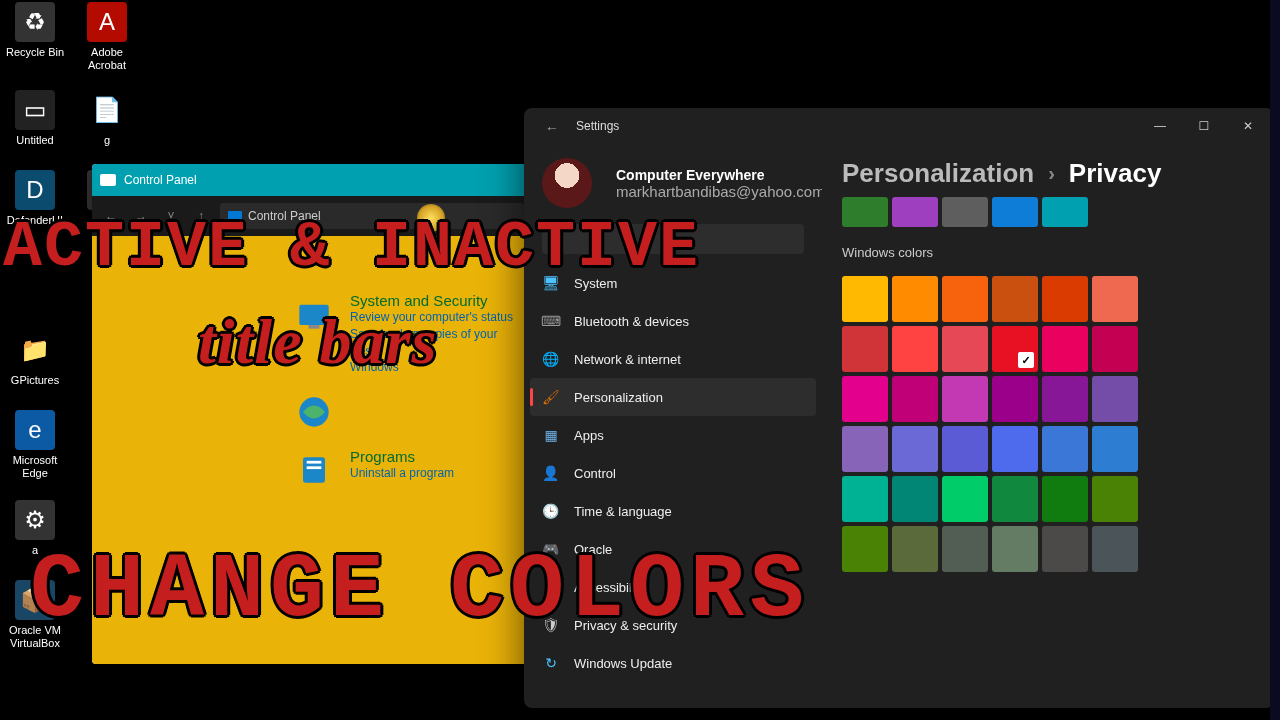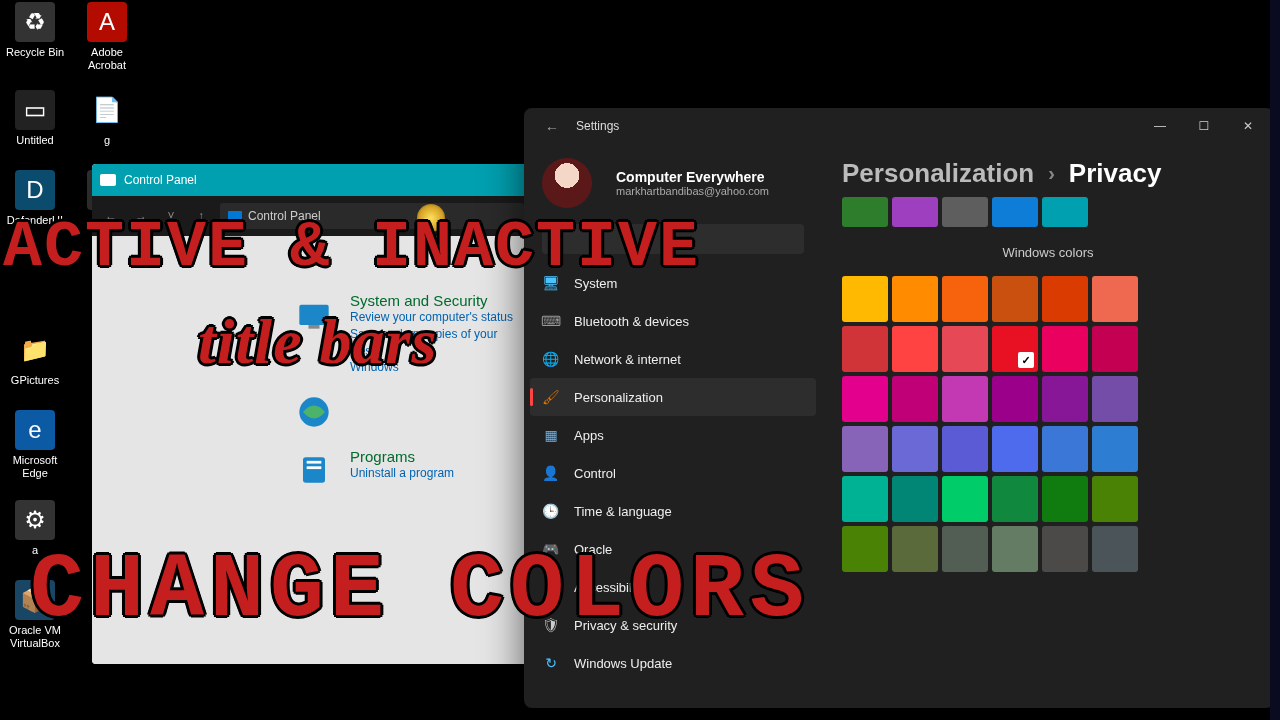--- a/index.html
+++ b/index.html
@@ -13,53 +13,53 @@
 
 .cp-window { position: absolute; left: 92px; top: 164px; width: 440px; height: 500px; background: #fff; border-radius: 4px; box-shadow: 0 4px 20px rgba(0,0,0,.4); overflow: hidden; }
 .cp-titlebar { height: 32px; background: #00a0b0; display: flex; align-items: center; padding: 0 8px; color: #fff; font-size: 12px; }
 .cp-titlebar .ti { width: 16px; height: 12px; background: #fff; margin-right: 8px; border-radius: 2px; }
 .cp-addressbar { height: 40px; background: #1a1a1a; display: flex; align-items: center; padding: 0 8px; gap: 8px; color: #ccc; font-size: 12px; position: relative; }
 .cp-addressbar .navbtn { width: 22px; height: 22px; color:#888; display:flex; align-items:center; justify-content:center; cursor:pointer; }
 .cp-addressbar .addr { flex: 1; background:#2a2a2a; height:26px; border-radius:3px; display:flex; align-items:center; padding:0 8px; gap:6px; }
 .cp-addressbar .addr-ico { width:14px; height:11px; background:#0078d4; border-radius:1px; }
 .cursor-spot { position:absolute; left:325px; top:8px; width:28px; height:28px; background: radial-gradient(circle, #ffe05a 0%, #d4a024 60%, transparent 100%); border-radius:50%; pointer-events:none; }
 .cursor-ptr { position:absolute; left:330px; top:18px; font-size:14px; color:#fff; pointer-events:none; }
-.cp-body { background:#e5e5e5; padding: 14px 10px; height: calc(100% - 72px); overflow:hidden; }
+.cp-body { background:#eab308; padding: 14px 10px; height: calc(100% - 72px); overflow:hidden; }
 .cp-heading { font-size: 14px; color:#0063b1; margin-bottom:10px; padding-left: 240px; visibility:hidden; }
 .cp-item { display:flex; gap:14px; margin-bottom: 14px; padding-left: 190px; }
 .cp-item .cico { width: 44px; height:44px; flex-shrink:0; }
 .cp-item .ctext .title { color:#006b2e; font-size:15px; font-weight:400; }
 .cp-item .ctext .link  { color:#0063b1; font-size:12px; line-height:1.4; cursor:pointer; display:block; }
 .cico svg { width:100%; height:100%; }
 
 
 .settings-window { position: absolute; left: 524px; top: 108px; right: 6px; height: 600px; background: #202020; border-radius: 8px; box-shadow: 0 8px 40px rgba(0,0,0,.6); color: #fff; display:flex; flex-direction:column; overflow:hidden; }
 .st-titlebar { height: 36px; display:flex; align-items:center; padding: 0 4px 0 14px; }
 .st-titlebar .back { width:28px; text-align:center; font-size:14px; cursor:pointer; color:#aaa; }
 .st-titlebar .ttl { font-size:12px; color:#ddd; margin-left: 10px; flex:1; }
 .st-titlebar .winbtn { width:44px; height:36px; display:flex; align-items:center; justify-content:center; color:#ccc; cursor:pointer; font-size:12px; }
 .st-content { flex:1; display:flex; overflow:hidden; }
 .st-sidebar { width: 298px; padding: 8px 0 0 0; overflow:hidden; }
 .st-user { display:flex; align-items:center; gap:24px; padding: 6px 18px 16px 18px; }
 .st-user .avatar { width:50px; height:50px; border-radius:50%; background: radial-gradient(circle at 50% 35%, #f5d7c8 0 30%, #5a1818 30% 100%); flex-shrink:0; }
 .st-user .name { font-size:14px; font-weight:600; }
-.st-user .email { font-size:11px; color:#aaa; }
+.st-user .email { font-size:15px; color:#aaa; }
 .st-search { margin: 0 18px 10px 18px; height:30px; background:#2d2d2d; border-radius:4px; }
 .st-nav { display:flex; flex-direction:column; }
 .st-nav-item { display:flex; align-items:center; gap:14px; padding: 10px 18px; font-size:13px; color:#eee; cursor:pointer; position:relative; }
 .st-nav-item.active { background:#2d2d2d; border-radius:4px; margin: 0 6px; padding: 10px 12px; }
 .st-nav-item.active::before { content:''; position:absolute; left:0; top:10px; bottom:10px; width:3px; background:#f44; border-radius:2px; }
 .st-nav-item .nico { width:18px; height:18px; display:flex; align-items:center; justify-content:center; font-size:14px; }
 .st-main { flex:1; padding: 14px 20px; overflow:hidden; }
 .st-breadcrumb { font-size: 26px; font-weight:600; display:flex; align-items:center; gap:14px; margin-bottom: 8px; }
 .st-breadcrumb .parent { color:#bbb; cursor:pointer; }
 .st-breadcrumb .sep { color:#888; font-size:20px; }
 .recent-row { display:flex; gap:4px; margin-bottom: 18px; }
 .recent-row .sw { width:46px; height:30px; border-radius:3px; cursor:pointer; }
-.section-label { font-size:13px; color:#ccc; margin-bottom:16px;text-align:center; }
+.section-label { font-size:13px; color:#ccc; margin-bottom:16px; }
 .color-grid { display:grid; grid-template-columns: repeat(6, 46px); gap: 4px; }
 .color-grid .sw { width:46px; height:46px; border-radius:3px; cursor:pointer; position:relative; }
 .color-grid .sw.sel::after { content:'✓'; position:absolute; right:4px; bottom:4px; width:16px; height:16px; background:#fff; color:#000; font-size:11px; border-radius:2px; display:flex; align-items:center; justify-content:center; font-weight:bold; }
 
 
 .overlay-text { position:absolute; font-family: 'Rockwell', 'Courier New', serif; font-weight: 900; color:#c41e1e; text-shadow: -2px -2px 0 #000, 2px -2px 0 #000, -2px 2px 0 #000, 2px 2px 0 #000, -3px 0 0 #000, 3px 0 0 #000, 0 -3px 0 #000, 0 3px 0 #000; letter-spacing: 2px; pointer-events:none; line-height:1; }
 .ov1 { left: 3px; top: 216px; font-size: 65px; }
 .ov2 { left: 198px; top: 310px; font-size: 64px; font-family: 'Georgia', serif; font-style: italic; font-weight: 700; letter-spacing: 1px; }
 .ov3 { left: 30px; top: 546px; font-size: 90px; letter-spacing: 6px; }
 

